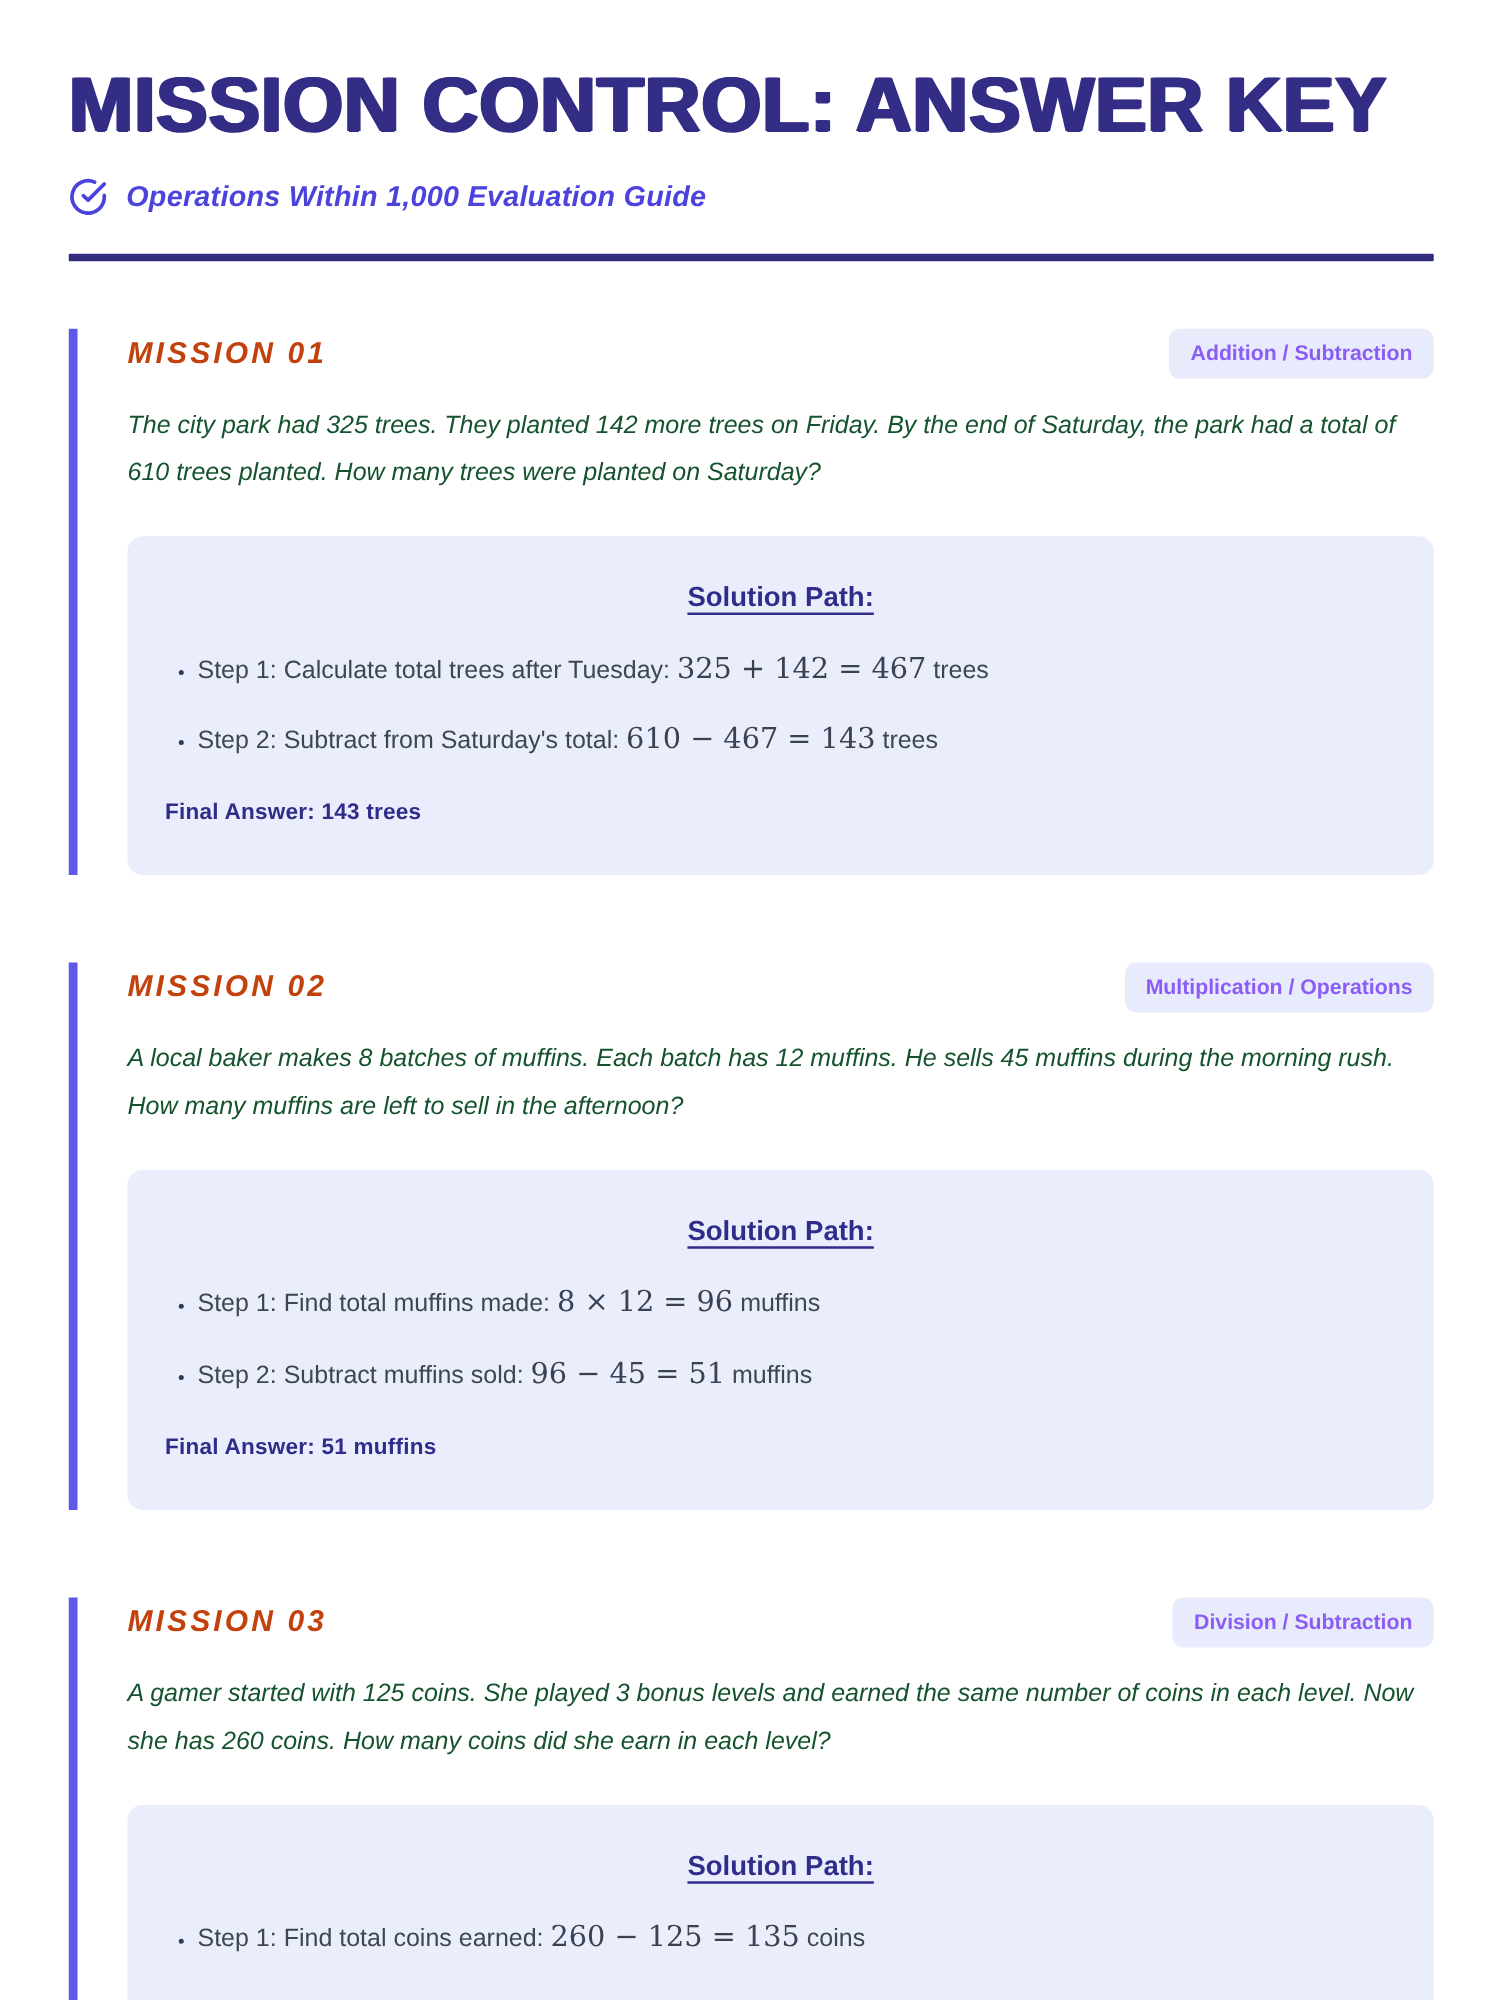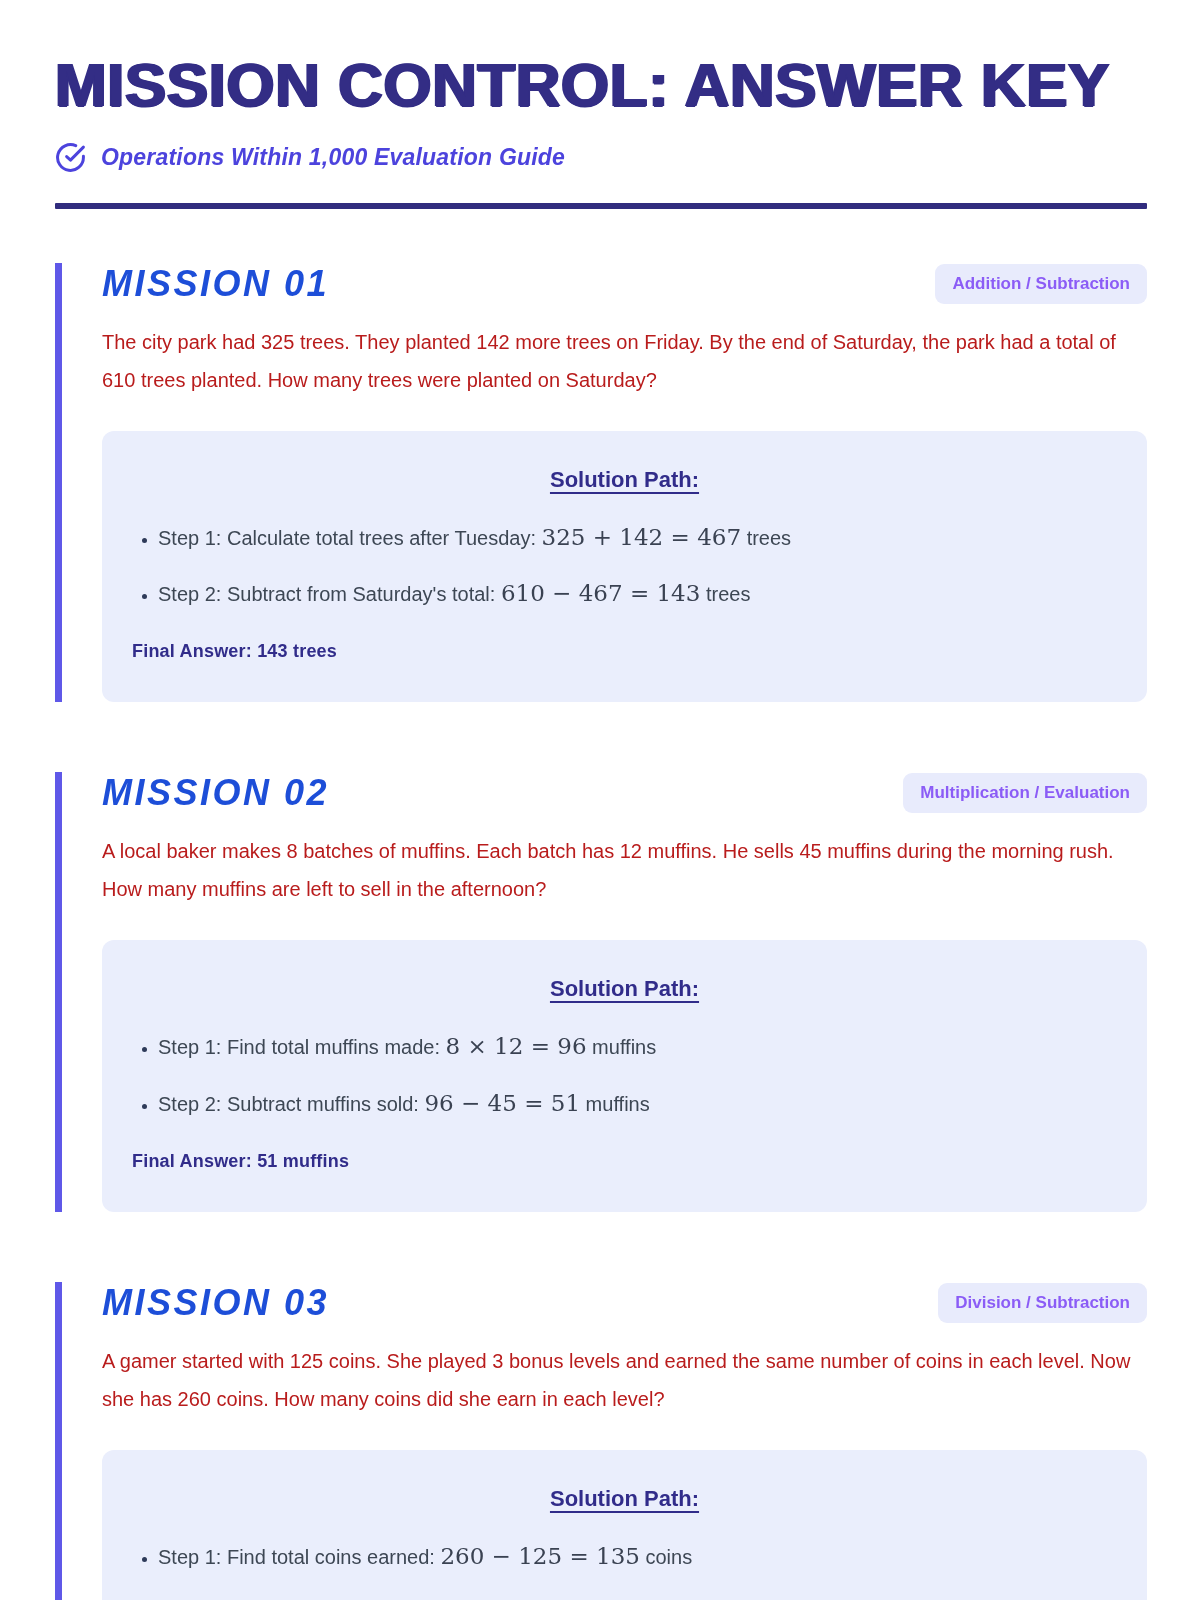--- a/index.html
+++ b/index.html
@@ -43,37 +43,37 @@
   .mission {
     border-left: 7px solid #5f58e8;
     padding-left: 40px;
     margin-bottom: 70px;
   }
   .mission-header {
     display: flex; justify-content: space-between; align-items: center;
   }
   .mission-title {
     margin: 0;
-    font-size: 36px; font-weight: bold; font-style: italic;
+    font-size: 24px; font-weight: bold; font-style: italic;
     letter-spacing: 2.5px;
-    color: #1d4ed8;
+    color: #c2410c;
   }
   .badge {
     background: #e8ebfc;
     color: #8b5cf6;
     font-size: 17px; font-weight: bold;
     padding: 10px 17px;
     border-radius: 9px;
     white-space: nowrap;
   }
   .problem {
     margin: 18px 0 0 0;
-    font-size: 20px; 
+    font-size: 20px; font-style: italic;
     line-height: 1.9;
-    color: #b91c1c;
+    color: #14532d;
   }
 
   
   .solution {
     margin-top: 32px;
     background: #eaeefc;
     border-radius: 12px;
     padding: 36px 30px 40px 30px;
   }
   .solution-heading {
@@ -148,21 +148,21 @@
           <span class="step-suffix">trees</span>
         </li>
       </ul>
       <div class="final-answer">Final Answer: 143 trees</div>
     </div>
   </section>
 
   <section class="mission">
     <div class="mission-header">
       <h2 class="mission-title">MISSION 02</h2>
-      <span class="badge">Multiplication / Evaluation</span>
+      <span class="badge">Multiplication / Operations</span>
     </div>
     <p class="problem">A local baker makes 8 batches of muffins. Each batch has 12 muffins. He sells 45 muffins during the morning rush. How many muffins are left to sell in the afternoon?</p>
     <div class="solution">
       <h3 class="solution-heading">Solution Path:</h3>
       <ul class="steps">
         <li>
           <span class="step-text">Step 1: Find total muffins made:</span>
           <span class="math">8 × 12 = 96</span>
           <span class="step-suffix">muffins</span>
         </li>

